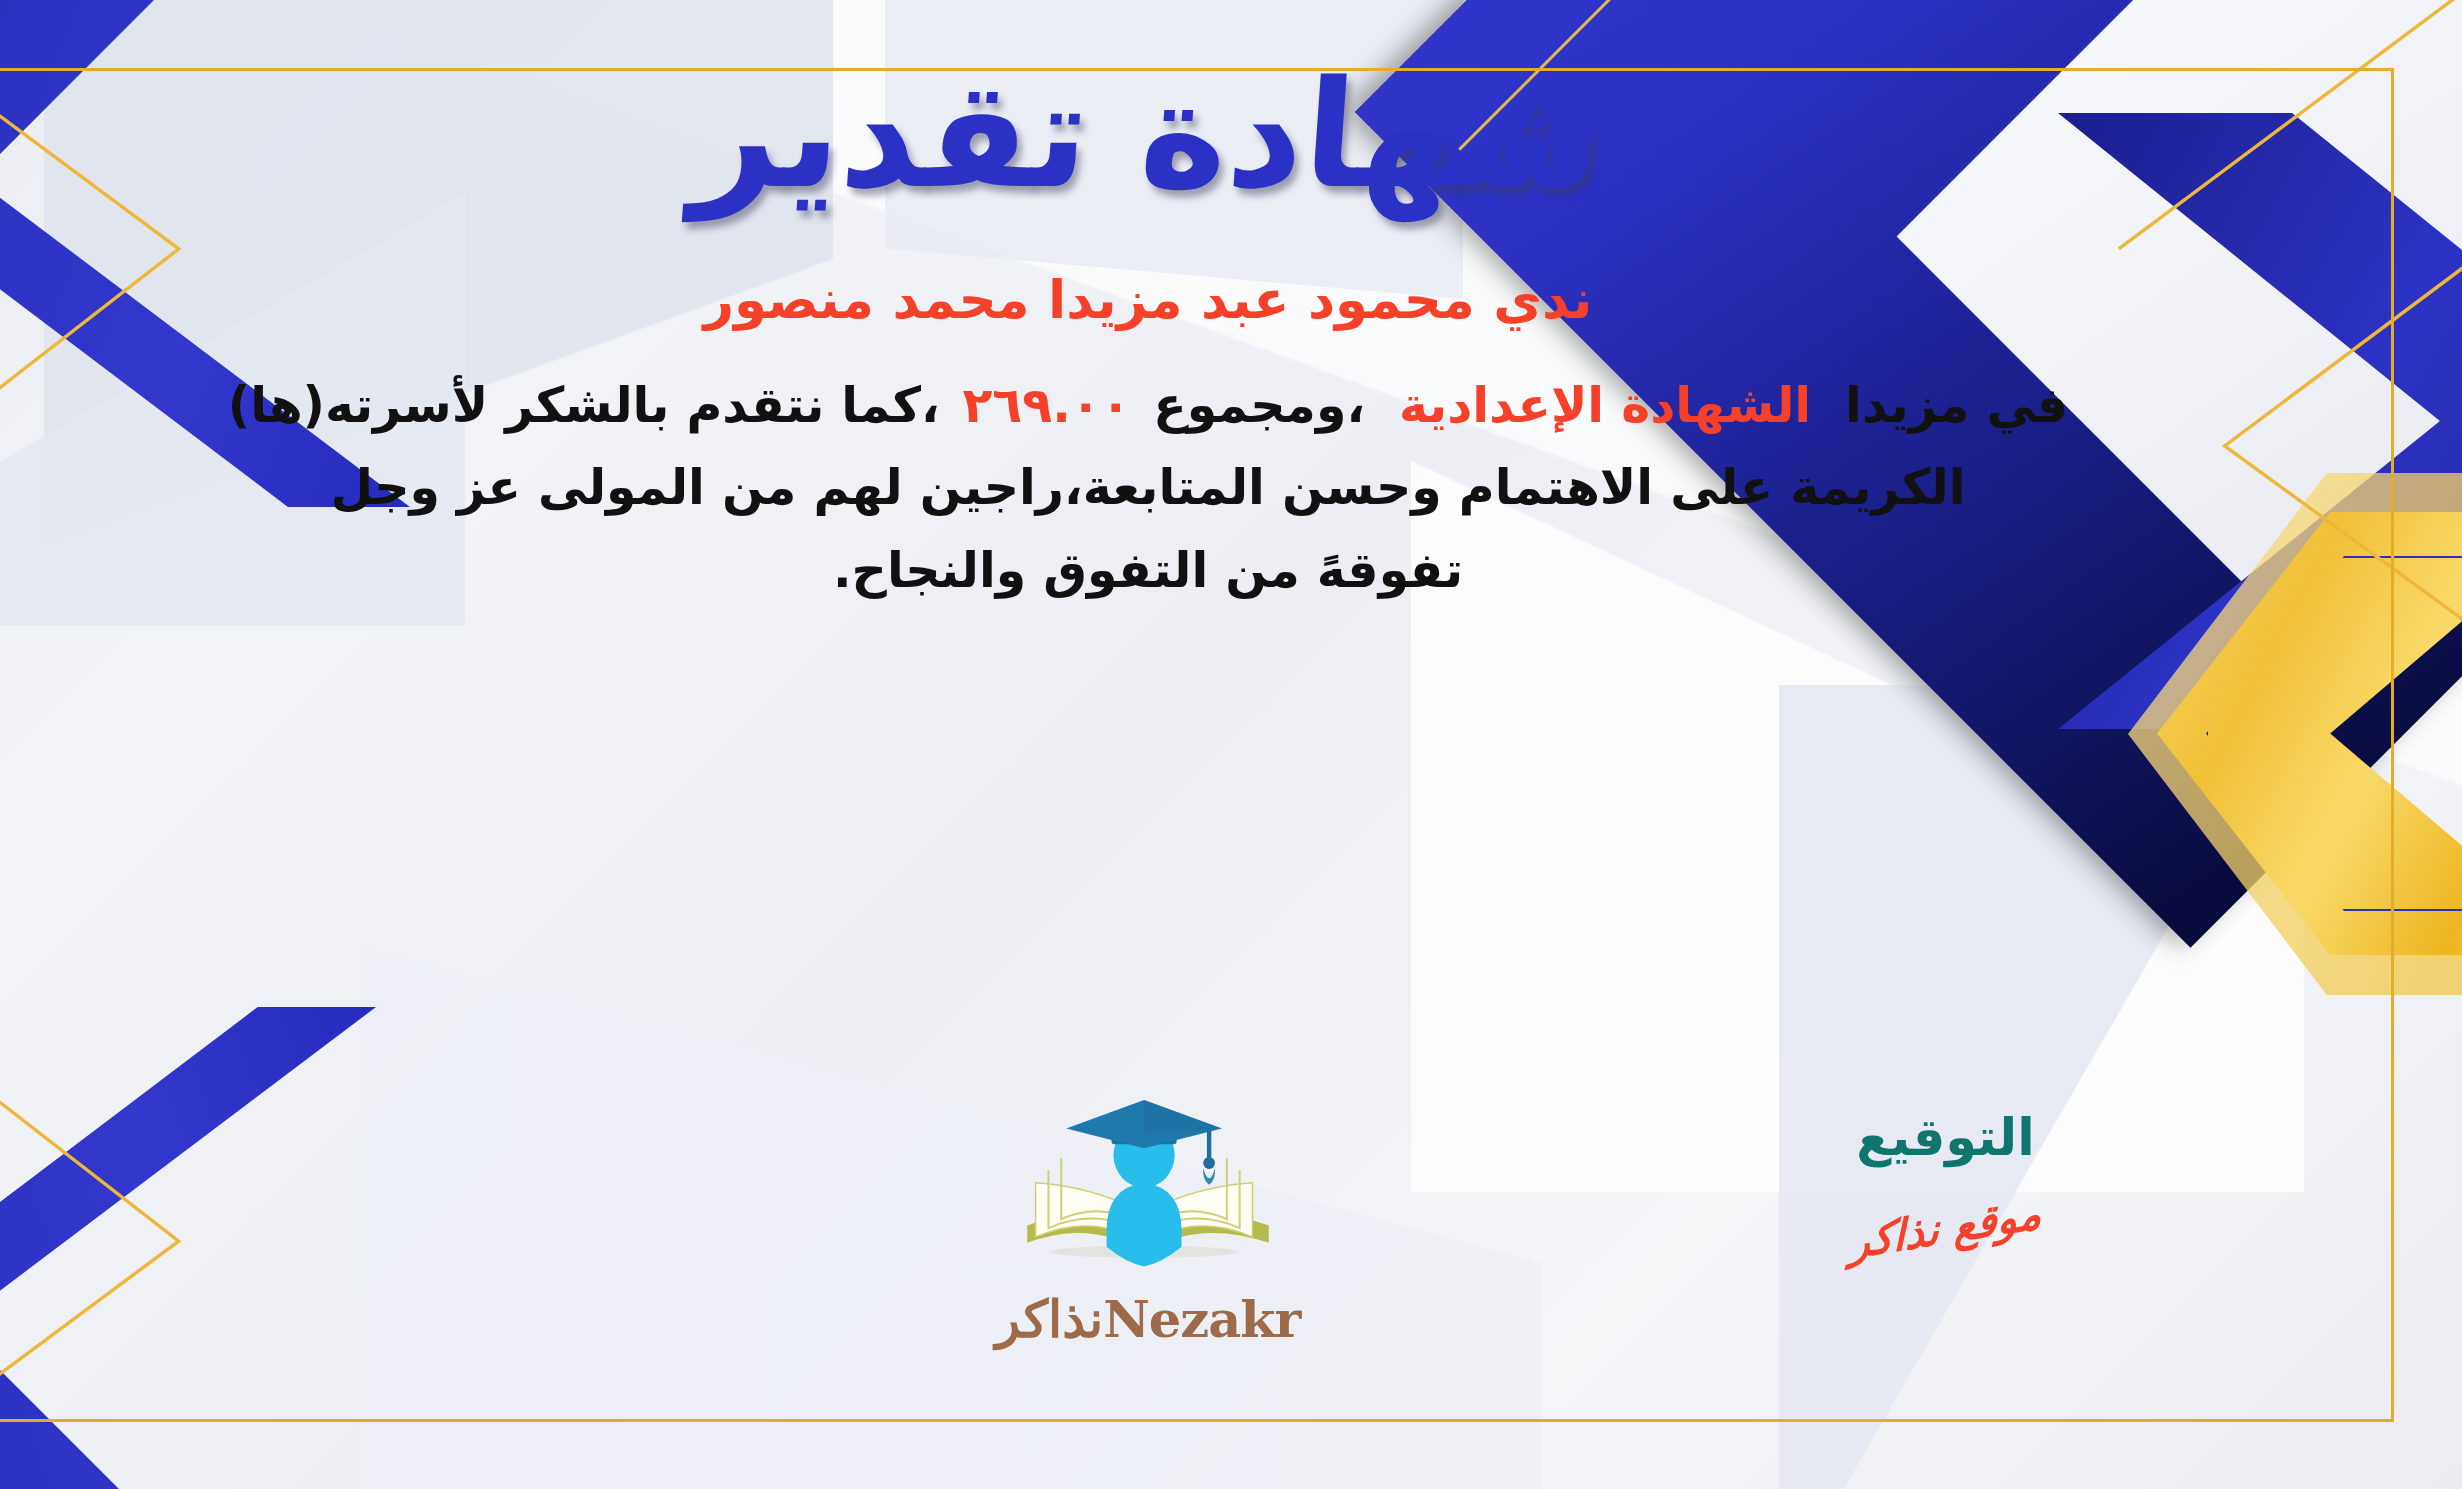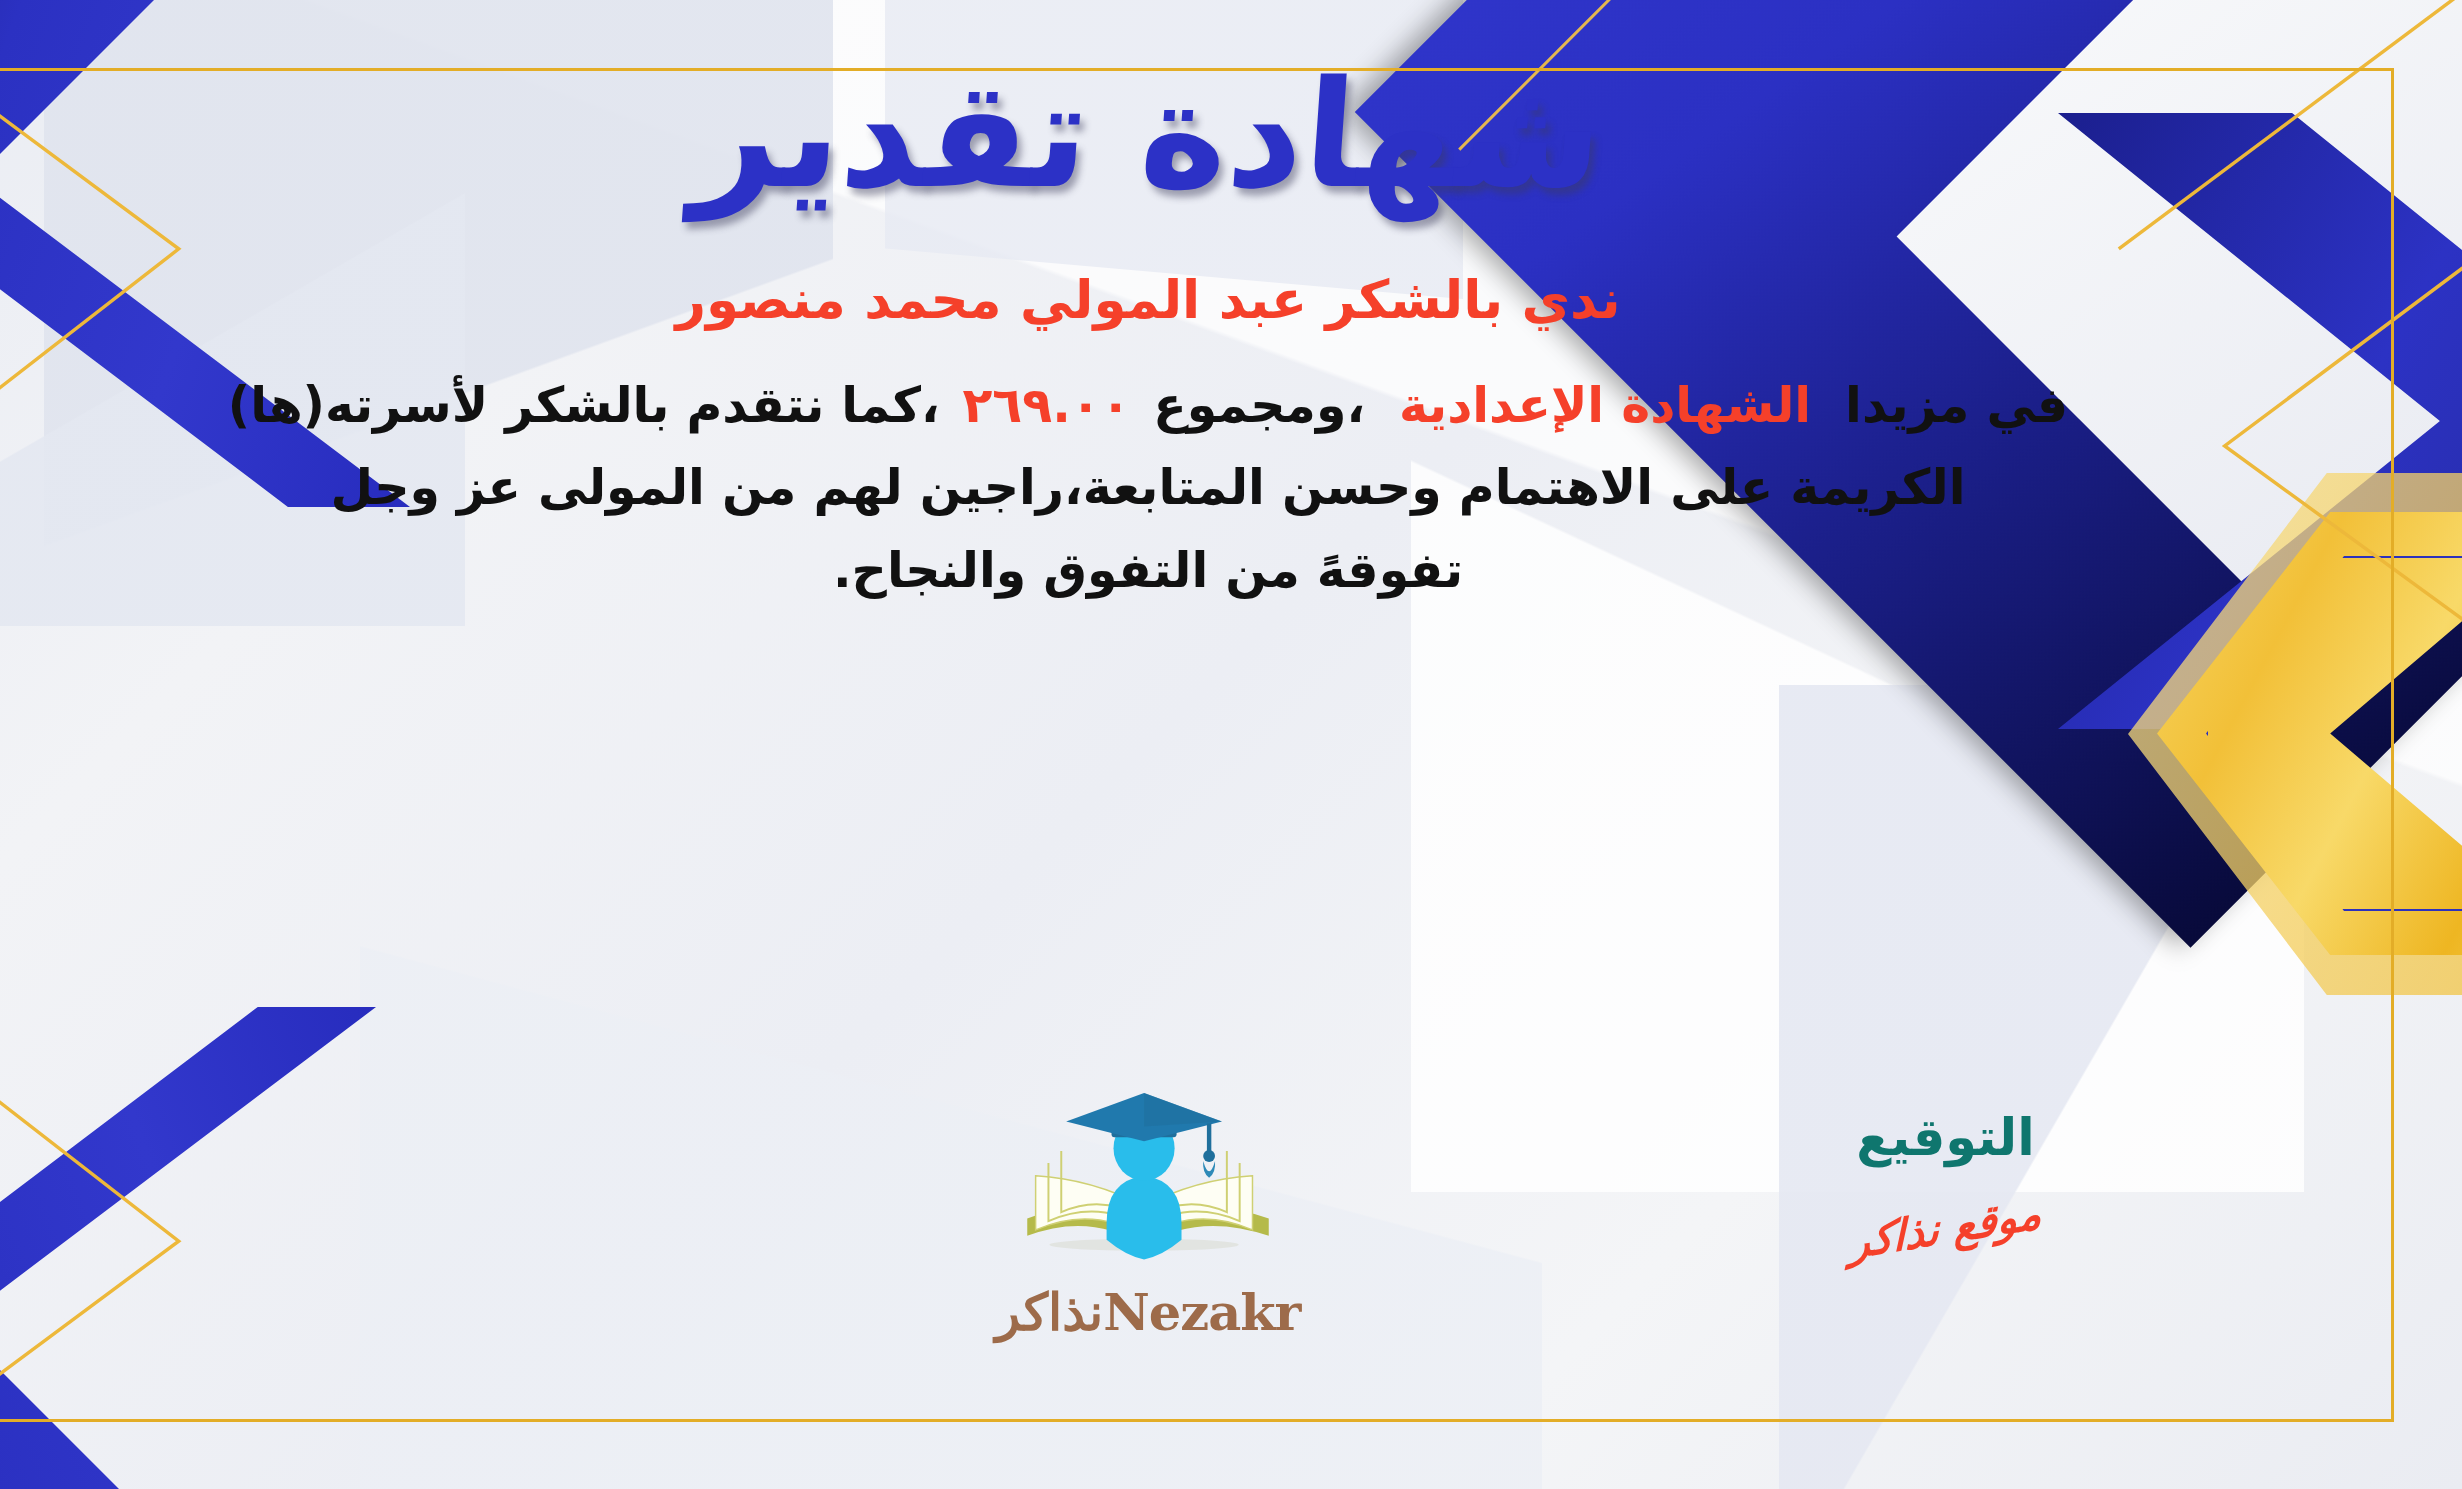--- a/index.html
+++ b/index.html
@@ -175,21 +175,21 @@
     color:#f5402a;
     font-style:italic;
     font-family:"DejaVu Serif","Liberation Serif",serif;
     transform:rotate(-9deg) skewX(-8deg);
     display:inline-block;
     font-weight:600;
   }
 
   .logo-block{
     position:absolute;
-    left:50%;top:0;transform:translateX(-50%);
+    left:50%;top:7px;transform:translateX(-50%);
     width:374px;text-align:center;
   }
   .logo-art{width:276px;height:207px;margin:0 auto;position:relative;}
   .logo-name{
     margin-top:-12.8px;
     font-size:51px;
     font-weight:700;
     color:#9d6b4a;
     font-family:"DejaVu Serif","Liberation Serif",serif;
     direction:rtl;
@@ -237,21 +237,21 @@
 
   <div class="frame"></div>
 
   <div class="content">
 
     <div class="title">شهادة تقدير</div>
 
     <div class="body">
 
 
-      <div class="line name">ندي بالشكر عبد المولي محمد منصور</div>
+      <div class="line name">ندي محمود عبد مزيدا محمد منصور</div>
 
 
       <div class="line l4">
         <span>في مزيدا</span><span class="gap"></span><span class="hi">الشهادة الإعدادية</span><span class="gap"></span><span>،ومجموع</span><span class="gap-s"></span><span class="hi num">٢٦٩.٠٠</span><span class="gap-s"></span><span>،كما نتقدم بالشكر لأسرته(ها)</span>
       </div>
 
       <div class="line l5">الكريمة على الاهتمام وحسن المتابعة،راجين لهم من المولى عز وجل</div>
 
       <div class="line l6">تفوقهً من التفوق والنجاح.</div>
     </div>

